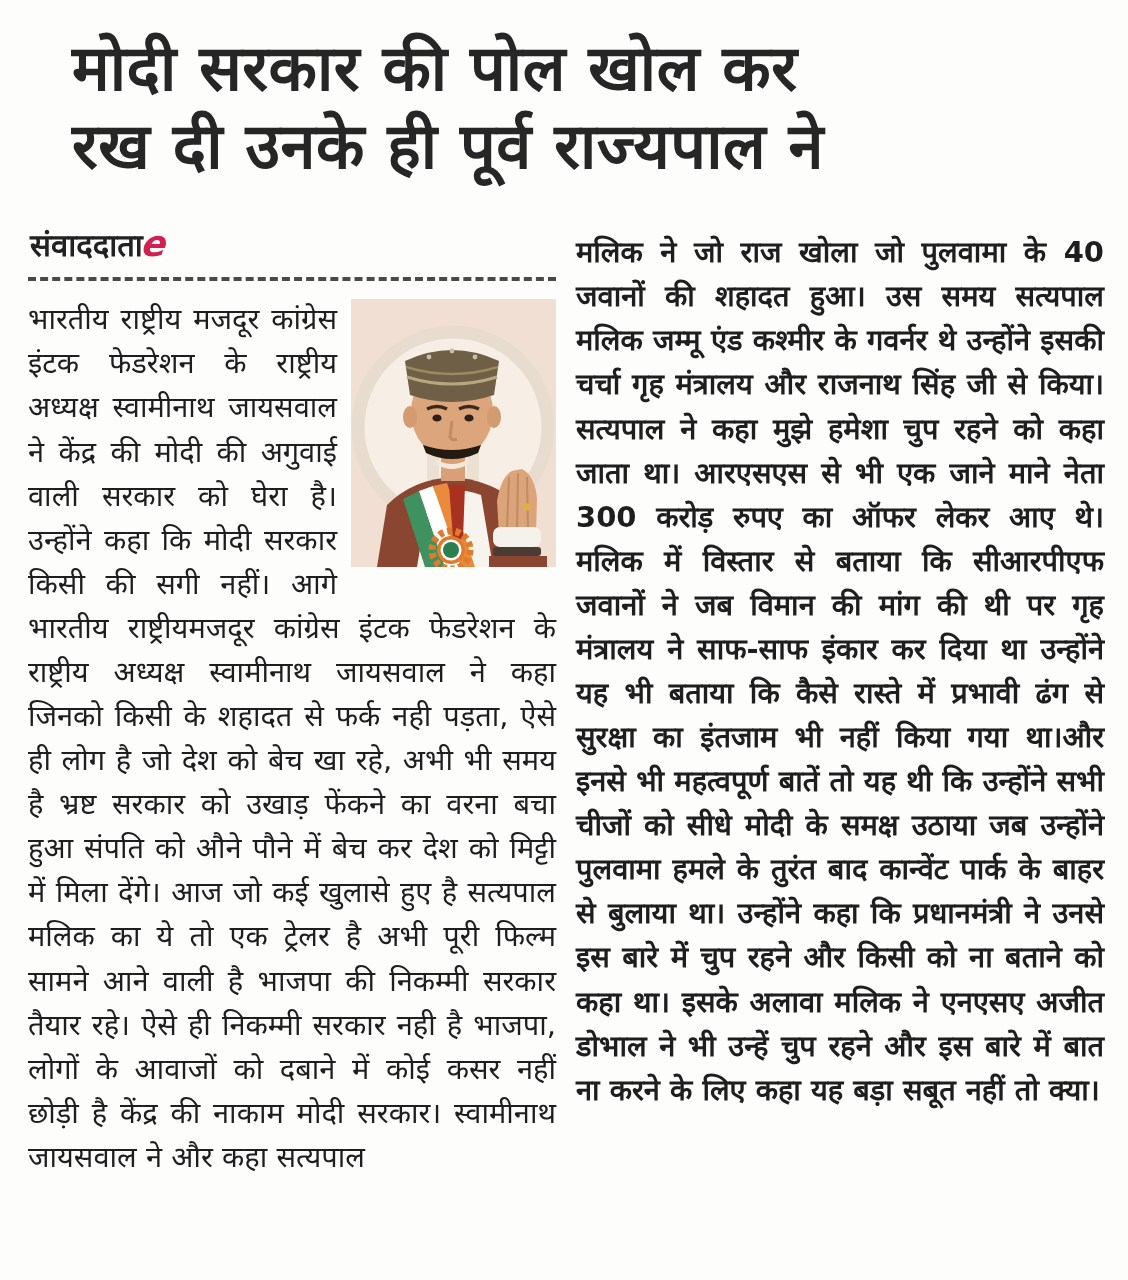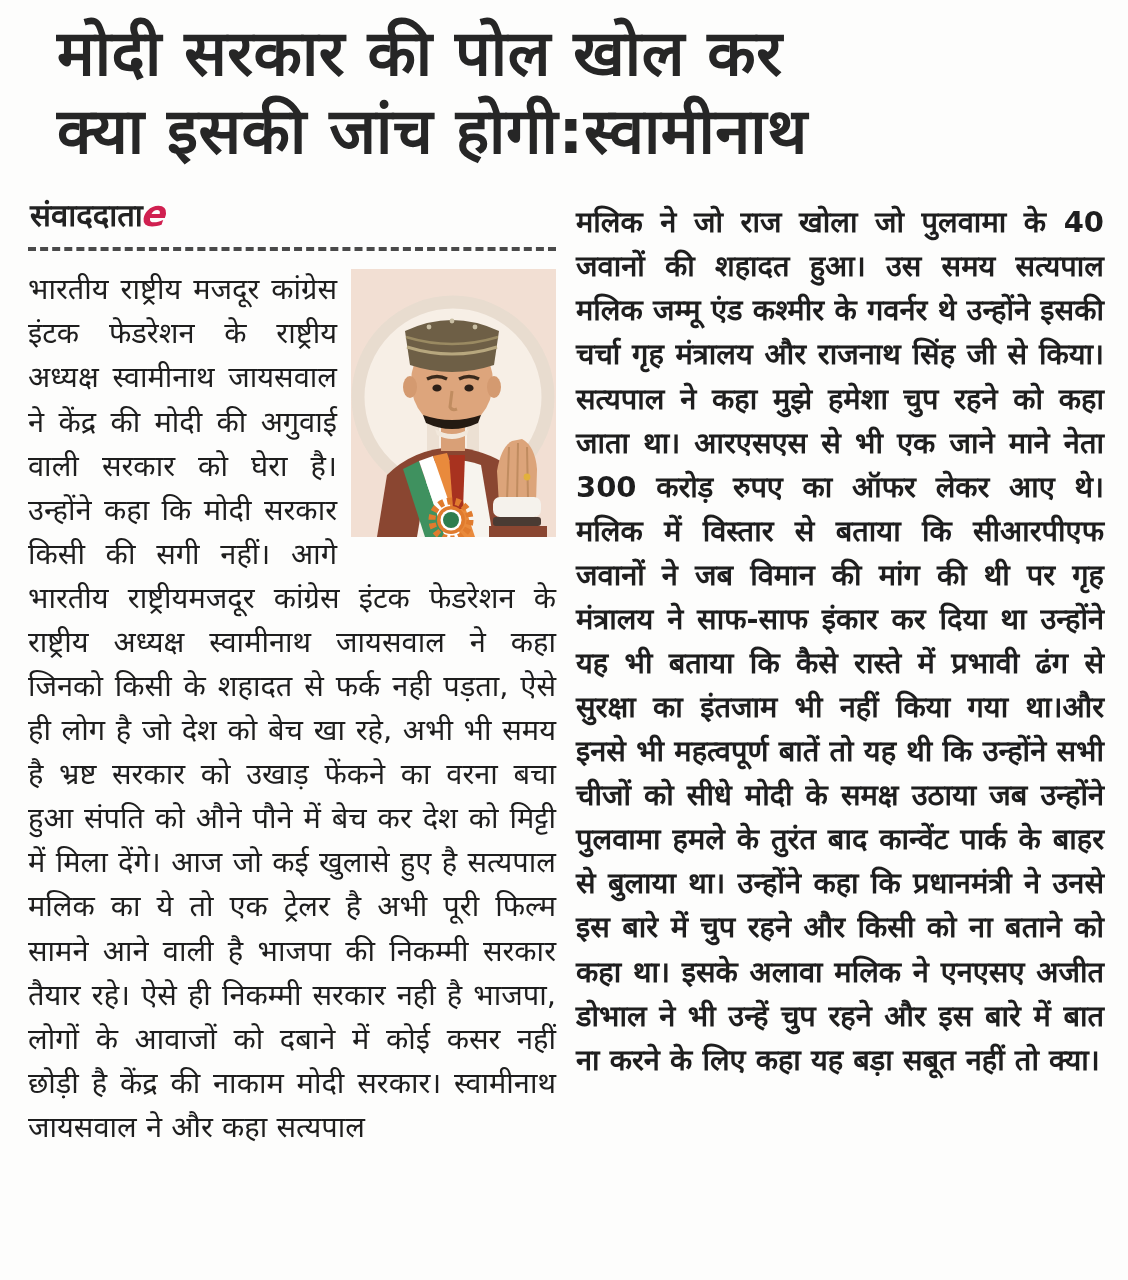--- a/index.html
+++ b/index.html
@@ -70,23 +70,23 @@
     overflow:hidden;
   }
   .photo-float svg { display:block; }
   .right-col { padding-top:12px;font-weight:bold; }
 </style>
 </head>
 <body>
 
 <div class="page">
 
-  <h1 class="headline" style="margin:1px;">
+  <h1 class="headline" style="margin:16px;">
     <span class="headline-line">मोदी सरकार की पोल खोल कर</span>
-    <span class="headline-line">क्या इसकी जांच होगी:स्वामीनाथ</span>
+    <span class="headline-line">रख दी उनके ही पूर्व राज्यपाल ने</span>
   </h1>
 
   <div class="content">
 
     <div class="col left-col">
 
       <div class="byline-row">
         <span>संवाददाता</span>
         <span class="brand-mark">e</span>
       </div>

